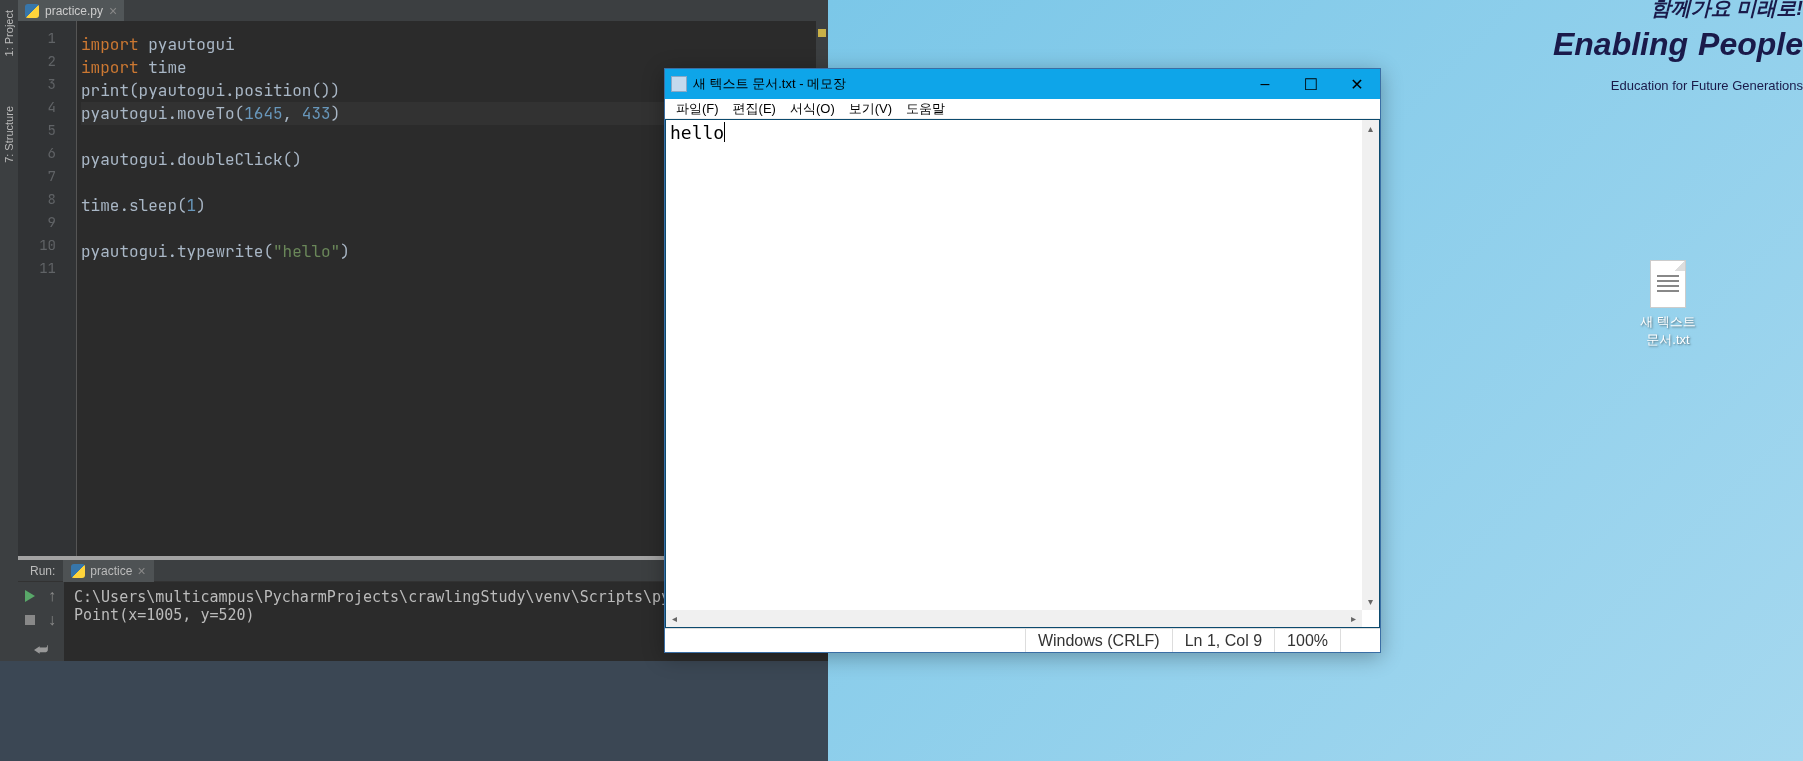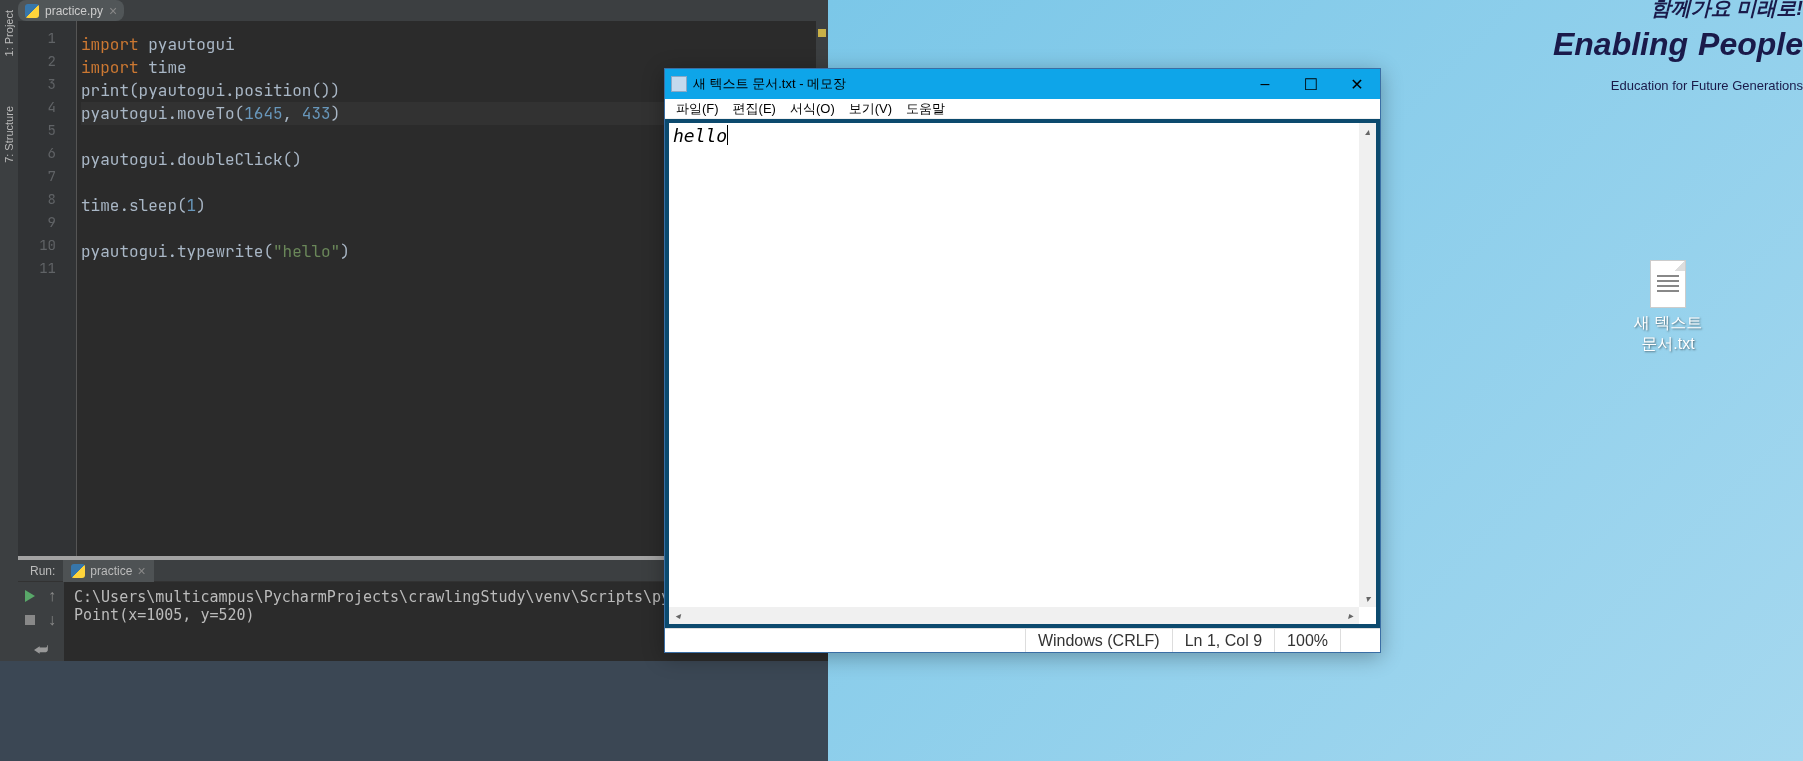--- a/index.html
+++ b/index.html
@@ -60,21 +60,21 @@
       position: absolute;
       top: 14px; left: 6px; right: 6px;
     }
     .desktop-icon .file-lines div {
       height: 2px;
       background: #888;
       margin-bottom: 3px;
     }
     .desktop-icon .label {
       color: #fff;
-      font-size: 16px;
+      font-size: 13px;
       text-shadow: 1px 1px 2px rgba(0,0,0,0.5);
     }
 
     
     .ide {
       position: absolute;
       left: 0; top: 0;
       width: 828px;
       height: 661px;
       background: #2b2b2b;
@@ -110,21 +110,20 @@
     }
     .tab {
       background: #4e5254;
       height: 100%;
       display: flex;
       align-items: center;
       padding: 0 7px;
       font-size: 12px;
       color: #bbb;
       gap: 6px;
-      border-radius: 8px;
     }
     .tab.active { background: #515658; color: #ccc; }
     .py-icon {
       width: 14px; height: 14px;
       background: linear-gradient(135deg, #3776ab 50%, #ffd43b 50%);
       border-radius: 3px;
       display: inline-block;
     }
     .tab-close { color: #888; cursor: pointer; font-size: 14px; }
     .editor {
@@ -242,23 +241,22 @@
       display: flex;
       align-items: center;
       padding-left: 4px;
       font-size: 13px;
       border-bottom: 1px solid #f0f0f0;
     }
     .np-menu { padding: 2px 7px; cursor: pointer; }
     .np-content-wrap {
       flex: 1;
       position: relative;
-      border: 4px solid #0c4a6e;
+      border: 1px solid #0c4a6e;
       margin: 0;
-      font-style: italic;
     }
     .np-content {
       position: absolute;
       left: 0; top: 0; right: 17px; bottom: 17px;
       padding: 2px 4px;
       font-family: "Consolas", monospace;
       font-size: 18px;
       color: #000;
       display: flex;
       align-items: flex-start;

